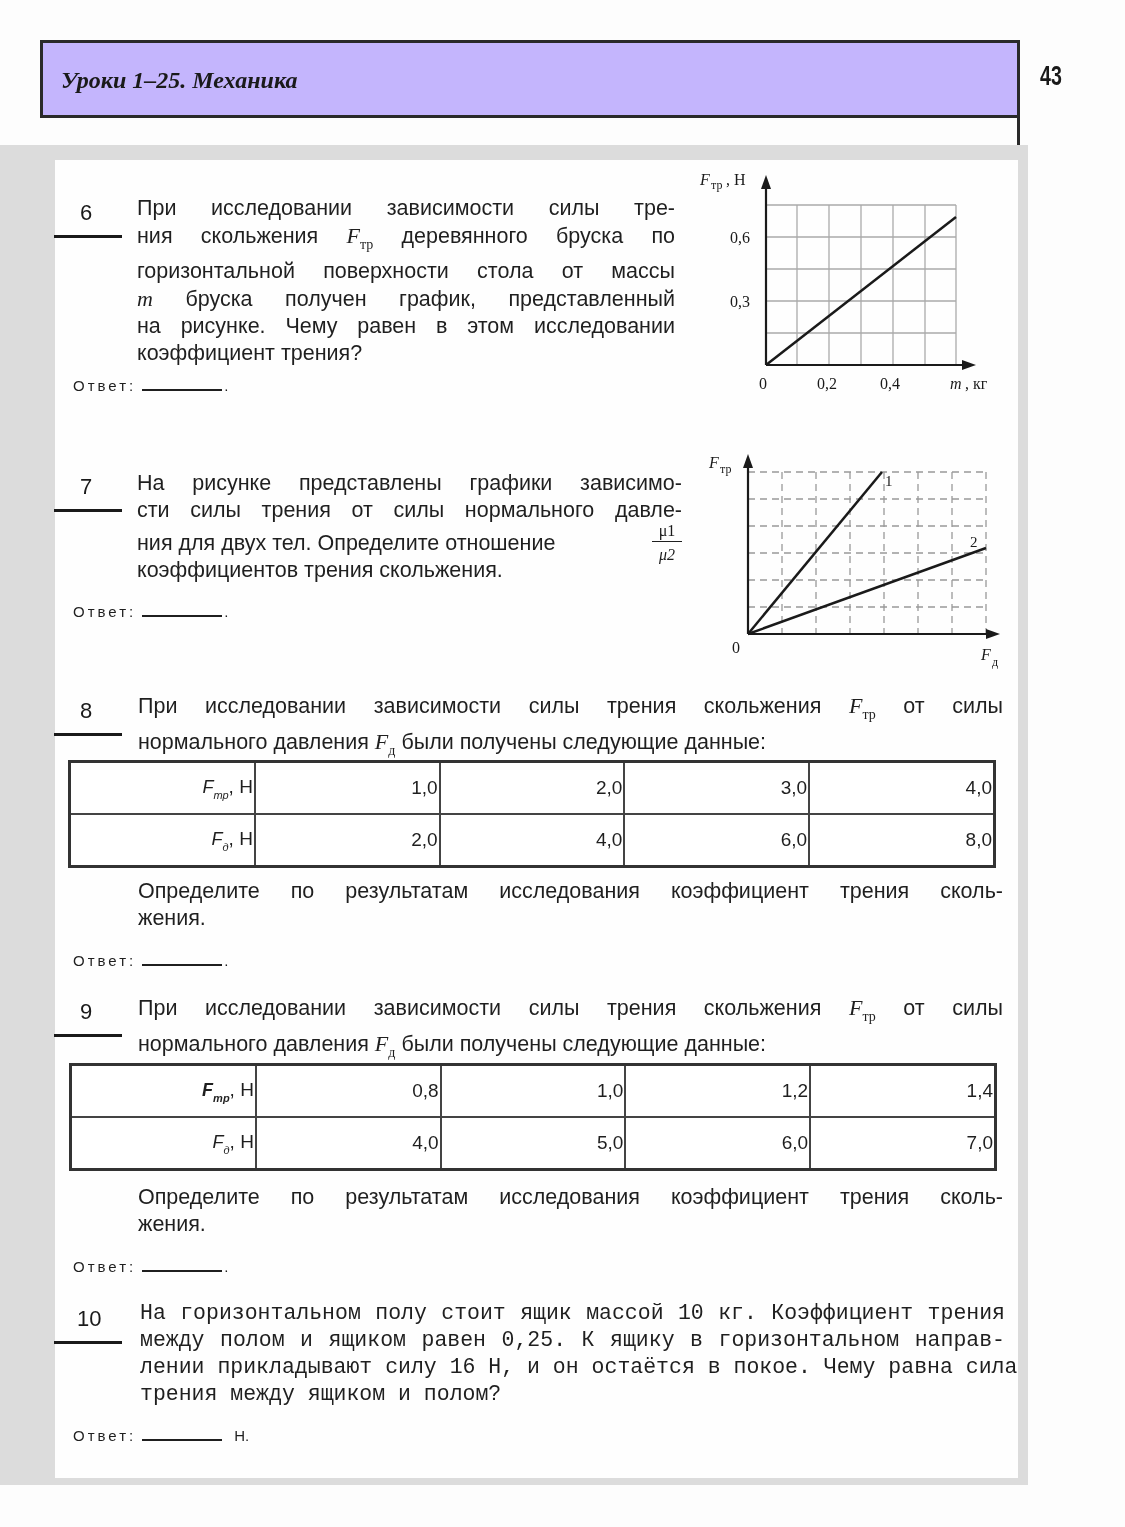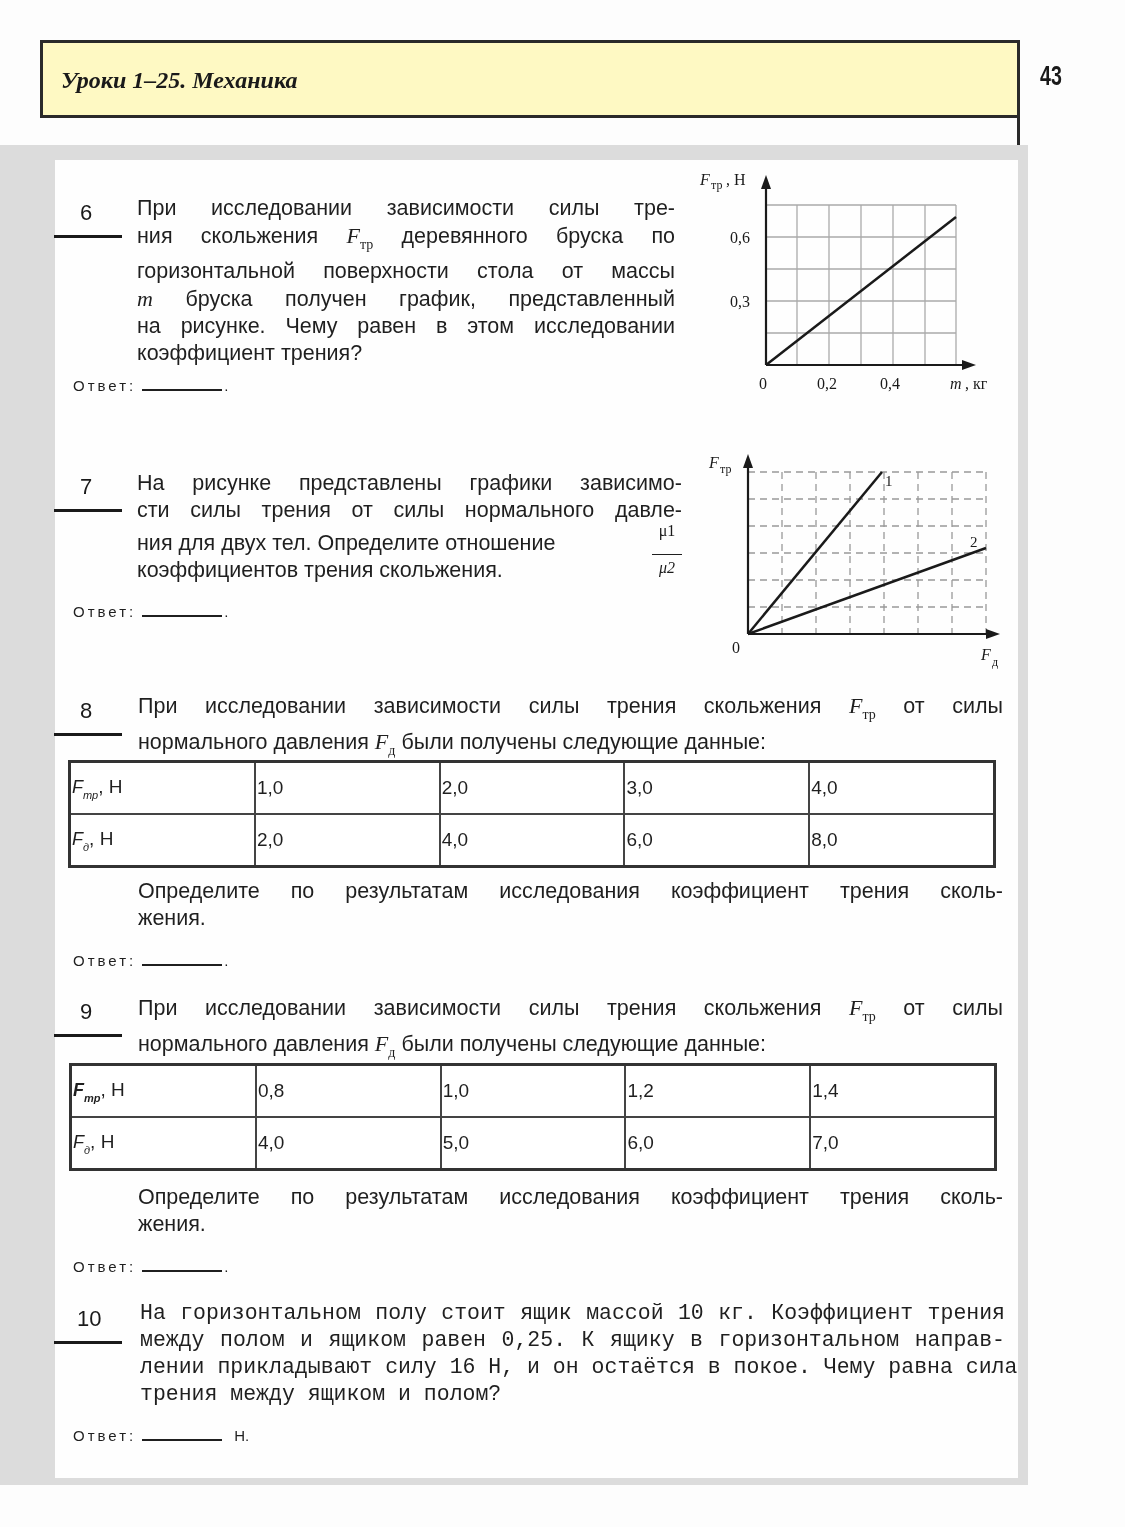--- a/index.html
+++ b/index.html
@@ -3,21 +3,21 @@
 <meta charset="utf-8">
 <style>
   html, body { margin:0; padding:0; }
   body {
     width:1125px; height:1527px; position:relative; overflow:hidden;
     background:#fdfdfd; color:#1a1a1a;
     font-family:"Liberation Sans", "DejaVu Sans", sans-serif;
   }
   .header-box {
     position:absolute; left:40px; top:40px; width:980px; height:78px;
-    border:3px solid #2a2a2a; border-right-width:3px; box-sizing:border-box; background:#fef9c3;
+    border:3px solid #2a2a2a; border-right-width:3px; box-sizing:border-box; background:#c4b5fd;
   }
   .header-title {
     position:absolute; left:18px; top:24px;
     font-family:"Liberation Serif", "DejaVu Serif", serif;
     font-style:italic; font-weight:bold; font-size:24px; color:#1a1a1a;
   }
   .header-rule-ext {
     position:absolute; left:1017px; top:115px; width:3px; height:30px; background:#2a2a2a;
   }
   .page-number {
@@ -49,27 +49,27 @@
   .answer {
     position:absolute; font-size:15px; letter-spacing:3px; color:#1f1f1f;
   }
   .answer .blank {
     display:inline-block; width:80px; border-bottom:2px solid #1f1f1f; height:18px; margin-left:6px; vertical-align:baseline;
   }
   .answer .tail { letter-spacing:0; margin-left:2px; }
   .frac {
     position:absolute; font-family:"Liberation Serif", serif; font-size:16px; text-align:center; width:30px;
   }
-  .frac .num { display:block; border-bottom:1.5px solid #1f1f1f; padding-bottom:14px; }
+  .frac .num { display:block; border-bottom:1.5px solid #1f1f1f; padding-bottom:1px; }
   .frac .den { display:block; padding-top:4px;font-style:italic; }
   table.data {
     position:absolute; border-collapse:collapse; border:3px solid #333; background:#fff;
   }
   table.data td {
-    border:2px solid #444; text-align:left; font-size:19px; color:#1f1f1f; height:48px;
+    border:2px solid #444; text-align:right; font-size:19px; color:#1f1f1f; height:48px;
   }
   table.data td.head { width:184px; }
   table.data td.val { width:184px; }
   .chart { position:absolute; }
   .chart svg text { font-family:"Liberation Serif", "DejaVu Serif", serif; fill:#1a1a1a; }
 </style>
 </head>
 <body>
 
 <div class="header-box">

